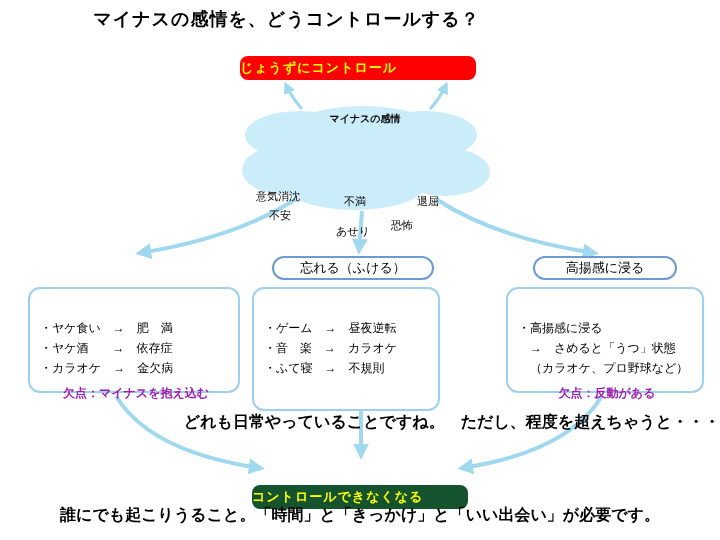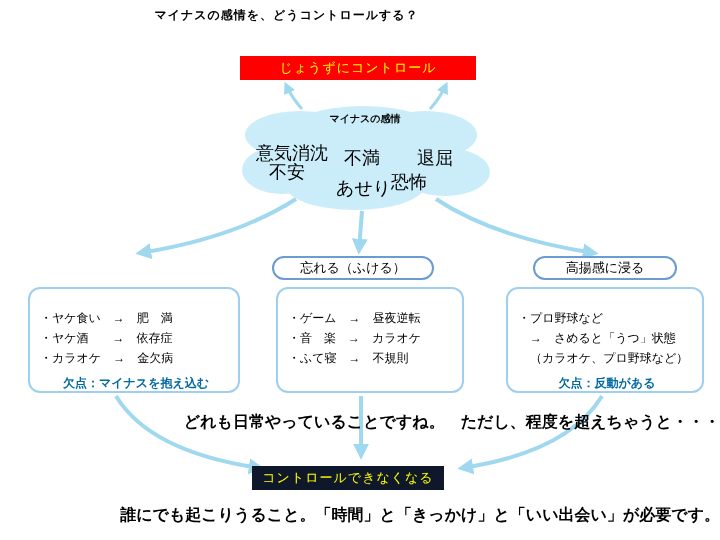--- a/index.html
+++ b/index.html
@@ -3,65 +3,65 @@
 <meta charset="utf-8">
 <style>
   html,body{margin:0;padding:0;background:#ffffff;}
   .canvas{
     position:relative;width:720px;height:540px;background:#ffffff;overflow:hidden;
     font-family:"Liberation Sans","DejaVu Sans",sans-serif;color:#000;
   }
   .abs{position:absolute;}
   .title{
     top:7px;left:0;width:573px;text-align:center;
-    font-size:12px;font-weight:bold;letter-spacing:1px;
+    font-size:18px;font-weight:bold;letter-spacing:1px;
   }
   
   .pill{
-    border-radius:0;color:#ffff00;font-weight:normal;font-size:13px;
-    text-align:center;line-height:24px;height:24px;letter-spacing:1px;
+    border-radius:8px;color:#ffff00;font-weight:bold;font-size:13px;
+    line-height:24px;height:24px;letter-spacing:1px;
   }
   .pill-red{left:240px;top:56px;width:236px;background:#ff0000;}
-  .pill-blue{left:252px;top:466px;width:192px;background:#0f172a;}
+  .pill-blue{left:252px;top:485px;width:216px;background:#14532d;}
   
   svg.layer{position:absolute;left:0;top:0;width:720px;height:540px;pointer-events:none;}
   .cloud-title{left:265px;top:112px;width:200px;text-align:center;font-size:10px;font-weight:bold;}
-  .emotion{font-size:18px;white-space:pre;}
+  .emotion{font-size:11px;white-space:pre;margin-top:48px;}
   .e0{left:256px;top:141px;}
   .e1{left:344px;top:146px;}
   .e2{left:417px;top:146px;}
   .e3{left:269px;top:160px;}
   .e4{left:336px;top:176px;}
   .e5{left:391px;top:170px;}
   
   .b-label{
     border:2px solid #6b9bd2;border-radius:12px;background:#ffffff;
     height:20px;line-height:20px;text-align:center;font-size:13px;white-space:pre;
   }
   .bl0{left:48px;top:256px;width:140px;}
   .bl1{left:272px;top:256px;width:158px;}
   .bl2{left:533px;top:256px;width:140px;}
   
   .b-box{
     border:2px solid #9fcfef;border-radius:12px;background:#ffffff;
-    font-size:12px;padding:19px 6px 0 10px;box-sizing:border-box;
+    font-size:12px;padding:29px 6px 0 10px;box-sizing:border-box;
   }
   .bb0{left:28px;top:287px;width:212px;height:106px;}
-  .bb1{left:276px;top:287px;width:188px;height:106px;}
+  .bb1{left:252px;top:287px;width:188px;height:124px;}
   .bb2{left:506px;top:287px;width:198px;height:106px;}
   .b-line{line-height:20px;white-space:pre;}
   .b-drawback{
-    margin-top:7px;text-align:center;font-weight:bold;color:#0369a1;
+    margin-top:7px;text-align:center;font-weight:bold;color:#a21caf;
     font-size:12px;white-space:pre;
   }
   .middle-note{
     top:412px;left:0;width:720px;text-align:right;font-size:16px;font-weight:bold;
   }
   .footer-note{
-    top:505px;left:0;width:720px;text-align:right;font-size:16px;font-weight:bold;
+    top:505px;left:0;width:720px;text-align:center;font-size:16px;font-weight:bold;
   }
 </style>
 </head>
 <body>
 
 <div class="canvas">
 
   <svg class="layer" viewBox="0 0 720 540">
     <g fill="#cbedfa">
       <ellipse cx="300" cy="135" rx="55" ry="24"></ellipse>
@@ -116,21 +116,21 @@
     <div class="b-drawback">欠点：マイナスを抱え込む</div>
   </div>
 
   <div class="abs b-box bb1">
     <div class="b-line">・ゲーム　→　昼夜逆転</div>
     <div class="b-line">・音　楽　→　カラオケ</div>
     <div class="b-line">・ふて寝　→　不規則</div>
   </div>
 
   <div class="abs b-box bb2">
-    <div class="b-line">・プロ野球など</div>
+    <div class="b-line">・高揚感に浸る</div>
     <div class="b-line">　→　さめると「うつ」状態</div>
     <div class="b-line">　（カラオケ、プロ野球など）</div>
     <div class="b-drawback">欠点：反動がある</div>
   </div>
 
   <div class="abs middle-note">どれも日常やっていることですね。　ただし、程度を超えちゃうと・・・</div>
 
   <div class="abs pill pill-blue">コントロールできなくなる</div>
 
   <div class="abs footer-note">誰にでも起こりうること。「時間」と「きっかけ」と「いい出会い」が必要です。</div>

